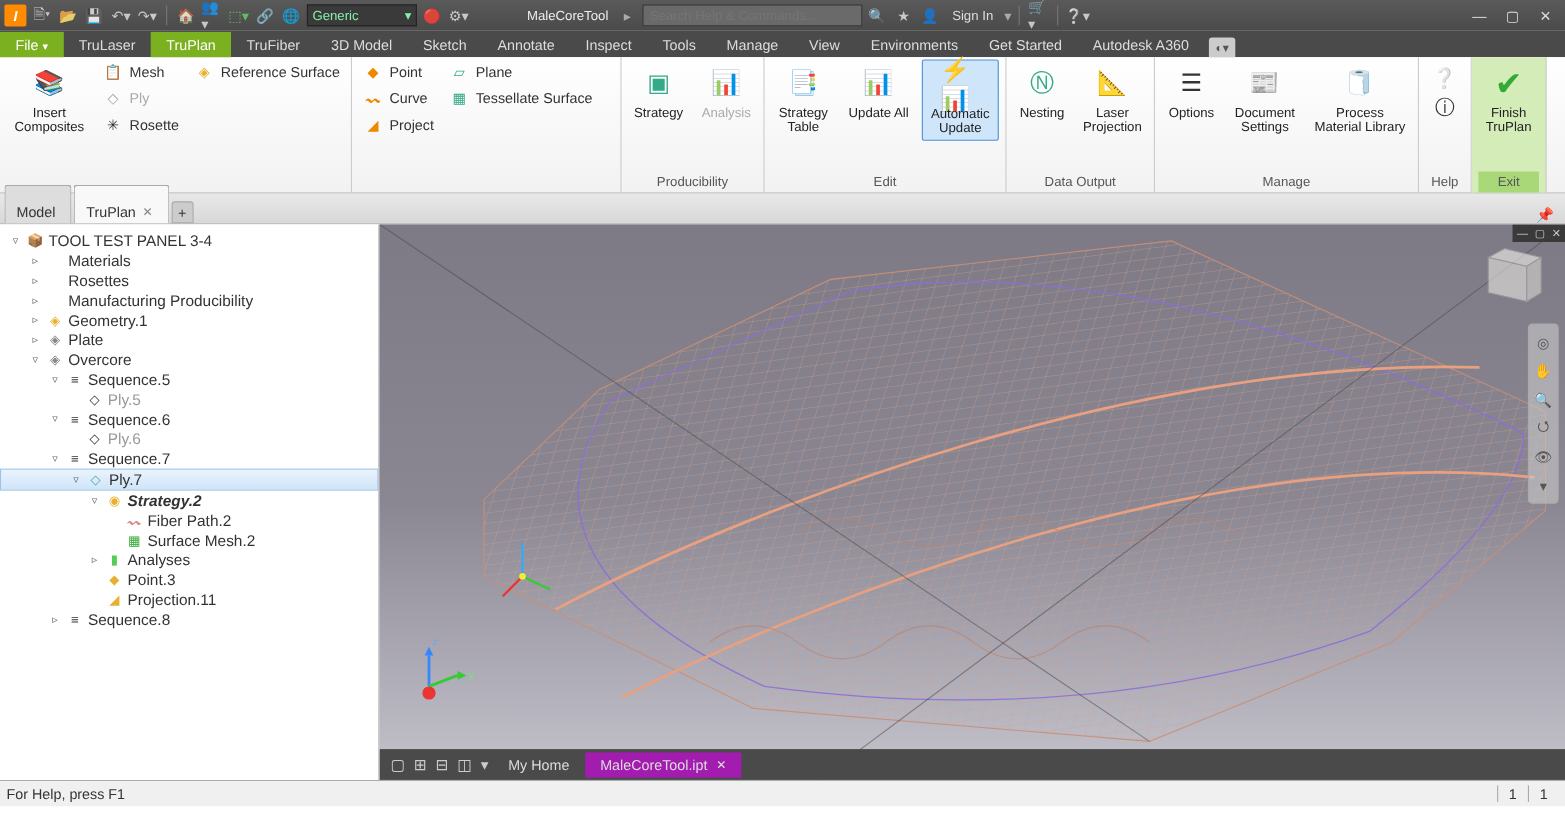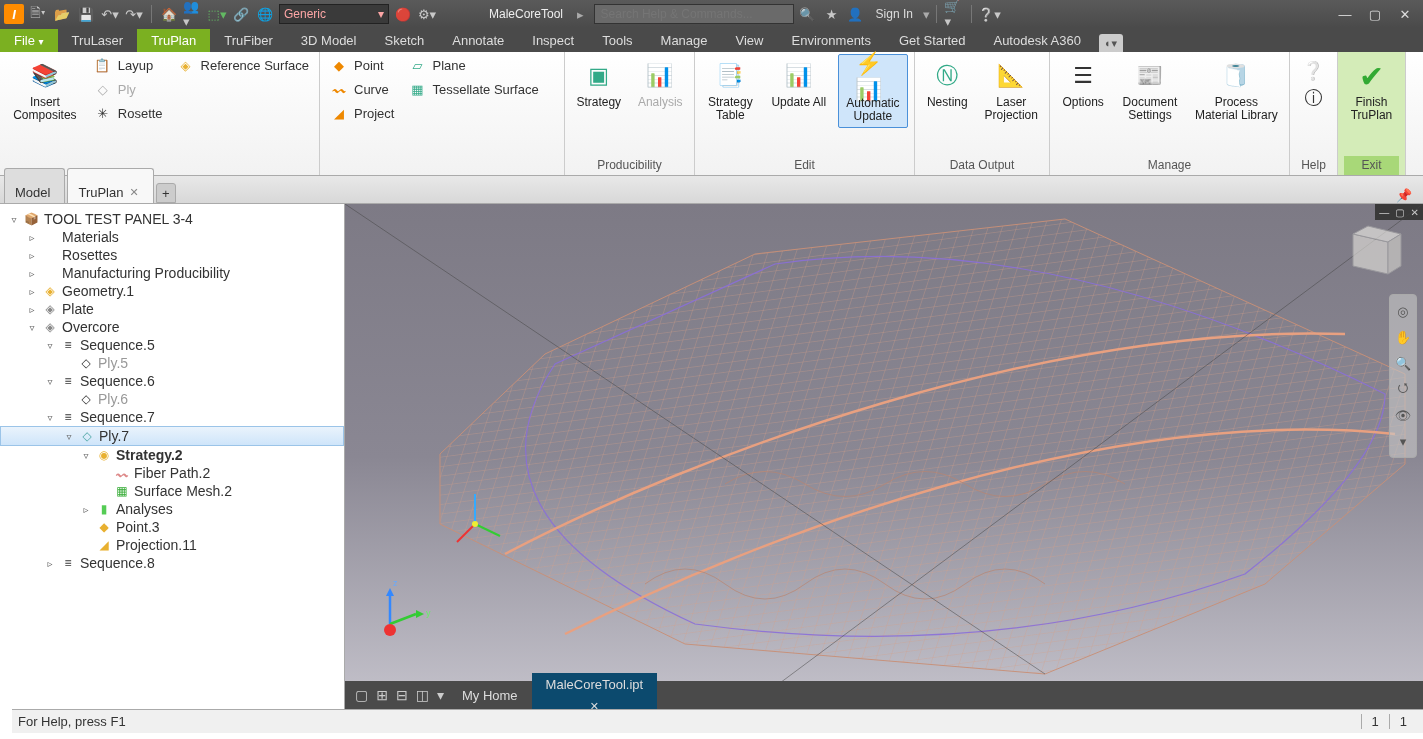--- a/index.html
+++ b/index.html
@@ -3,21 +3,21 @@
 <meta charset="utf-8">
 <style>
 * { margin:0; padding:0; box-sizing:border-box; font-family:"Segoe UI",Arial,sans-serif; }
 body { width:1423px; height:739px; background:#fff; overflow:hidden; font-size:13px; color:#333; }
 
 
 .titlebar { height:28px; background:linear-gradient(#5a5a5a,#4a4a4a); display:flex; align-items:center; color:#ddd; gap:4px; padding:0 4px; }
 .titlebar .logo { width:20px; height:20px; background:#ff8c00; color:#fff; font-weight:bold; display:flex; align-items:center; justify-content:center; border-radius:2px; font-style:italic; }
 .titlebar .qat-icon { width:20px; height:20px; display:flex; align-items:center; justify-content:center; opacity:.85; cursor:pointer; }
 .titlebar .sep { width:1px; height:18px; background:#777; margin:0 3px; }
-.titlebar .mat-dd { width:110px; height:20px; background:#3a3a3a; border:1px solid #222; color:#fca5a5; font-size:12px; display:flex; align-items:center; padding:0 4px; }
+.titlebar .mat-dd { width:100px; height:20px; background:#3a3a3a; border:1px solid #222; color:#86efac; font-size:12px; display:flex; align-items:center; padding:0 4px; }
 .titlebar .mat-dd::after { content:"▾"; margin-left:auto; }
 .titlebar .title-text { padding:0 4px; font-size:12px; color:#eee; }
 .titlebar .search { flex:0 0 200px; height:20px; background:#6a6a6a; border:1px solid #333; color:#bbb; padding:0 6px; font-size:12px; }
 .titlebar .spacer { flex:1; }
 .titlebar .win-btns { display:flex; gap:2px; margin-left:auto; }
 .titlebar .win-btn { width:28px; height:20px; display:flex; align-items:center; justify-content:center; color:#ddd; }
 
 
 .menutabs { height:24px; background:#4a4a4a; display:flex; align-items:flex-end; }
 .menutabs .mtab { padding:4px 14px; color:#ddd; font-size:13px; cursor:pointer; }
@@ -50,38 +50,38 @@
 .doctabs .pin { margin-left:auto; margin-right:6px; padding:0 4px; color:#666; }
 
 
 .main { display:flex; height:505px; }
 .tree-panel { width:345px; background:#fff; border-right:1px solid #aaa; overflow-y:auto; padding:6px 0; font-size:14px; }
 .tree-node { display:flex; align-items:center; gap:4px; padding:1px 4px; cursor:pointer; white-space:nowrap; }
 .tree-node .expander { width:12px; text-align:center; color:#666; font-size:10px; }
 .tree-node .nico { width:16px; height:16px; display:flex; align-items:center; justify-content:center; font-size:12px; }
 .tree-node.sel-ply { background:linear-gradient(#eaf3fc,#cfe5fa); border:1px solid #9bc4e8; }
 .tree-node .ntext { }
-.tree-node .ntext.bold { font-weight:bold; }
+.tree-node .ntext.bold { font-weight:bold;font-style:italic; }
 .tree-node .ntext.dim { color:#999; }
 .viewport { flex:1; position:relative; background:linear-gradient(#7d7a85 0%,#8a8793 50%,#c5c3cc 100%); overflow:hidden; }
 .vp-topbar { position:absolute; top:0; right:0; height:16px; background:#3a3a3a; display:flex; align-items:center; color:#ccc; font-size:10px; padding:0 4px; gap:6px; }
 .vp-navbar { position:absolute; right:6px; top:90px; width:28px; background:rgba(200,200,200,.6); border:1px solid #aaa; border-radius:4px; display:flex; flex-direction:column; gap:6px; padding:6px 0; align-items:center; }
 .vp-navbar .nvb { width:20px; height:20px; display:flex; align-items:center; justify-content:center; color:#555; font-size:13px; }
 .viewcube { position:absolute; top:20px; right:20px; width:70px; height:70px; }
 .mesh-canvas { position:absolute; inset:0; }
 
 
 .bottomtabs { position:absolute; bottom:0; left:0; right:0; height:28px; background:#4a4a4a; display:flex; align-items:center; gap:0; padding:0 6px; }
 .bottomtabs .bico { color:#ccc; padding:0 4px; font-size:14px; cursor:pointer; }
 .bottomtabs .btab { padding:4px 14px; color:#ddd; font-size:13px; cursor:pointer; display:flex; gap:8px; align-items:center; }
-.bottomtabs .btab.active { background:#0c4a6e;flex-direction:column; }
+.bottomtabs .btab.active { background:#a21caf; }
 .bottomtabs .bclose { font-size:11px; }
 
 
-.statusbar { height:24px; background:#f0f0f0; border-top:1px solid #aaa; display:flex; align-items:center; padding:0 6px; font-size:13px;margin-left:12px; }
+.statusbar { height:24px; background:#f0f0f0; border-top:1px solid #aaa; display:flex; align-items:center; padding:0 6px; font-size:13px; }
 .statusbar .scell { border-left:1px solid #aaa; padding:0 10px; }
 
 svg { display:block; }
 </style>
 </head>
 <body>
 
 <div class="titlebar">
   <div class="logo">I</div>
   <div class="qat-icon">🗎▾</div>
@@ -130,21 +130,21 @@
   <div class="rpanel" style="width:320px">
     <div class="rpanel-body">
       <div class="big-btn" style="width:86px">
         <div class="ico">📚</div>
         <div class="lbl" style="white-space:pre-line">Insert
 Composites</div>
       </div>
       <div class="small-btns">
         <div class="small-btn">
             <span class="sico">📋</span>
-            <span>Layup</span>
+            <span>Mesh</span>
           </div>
         <div class="small-btn dim">
             <span class="sico">◇</span>
             <span>Ply</span>
           </div>
         <div class="small-btn">
             <span class="sico">✳</span>
             <span>Rosette</span>
           </div>
       </div>

